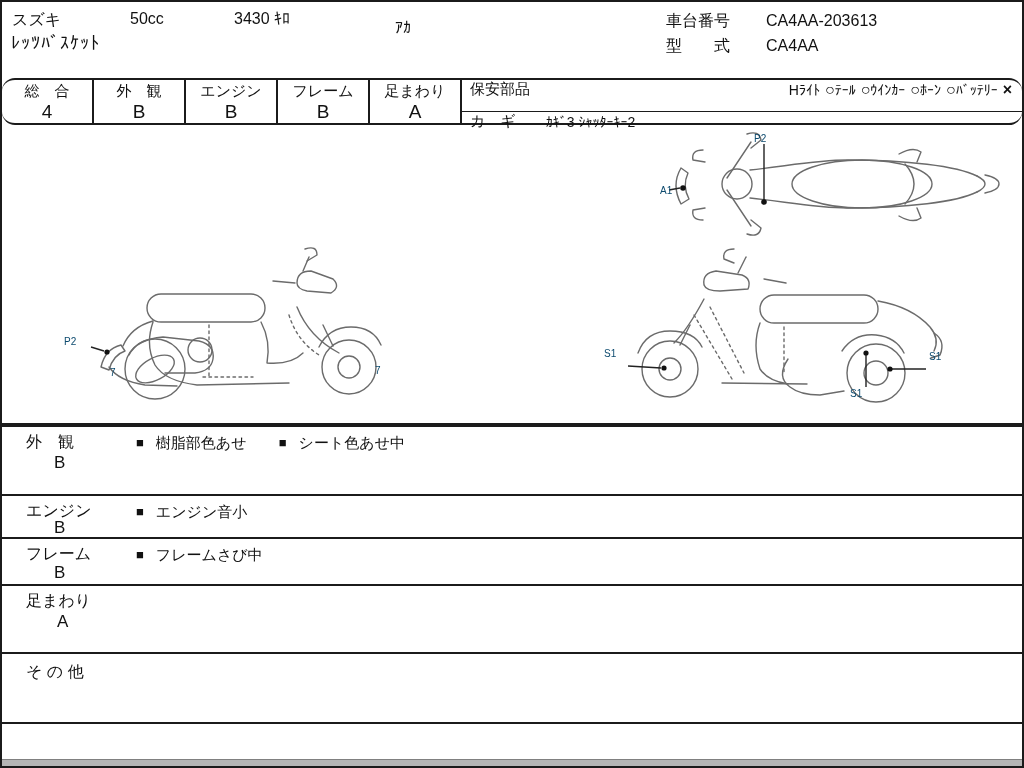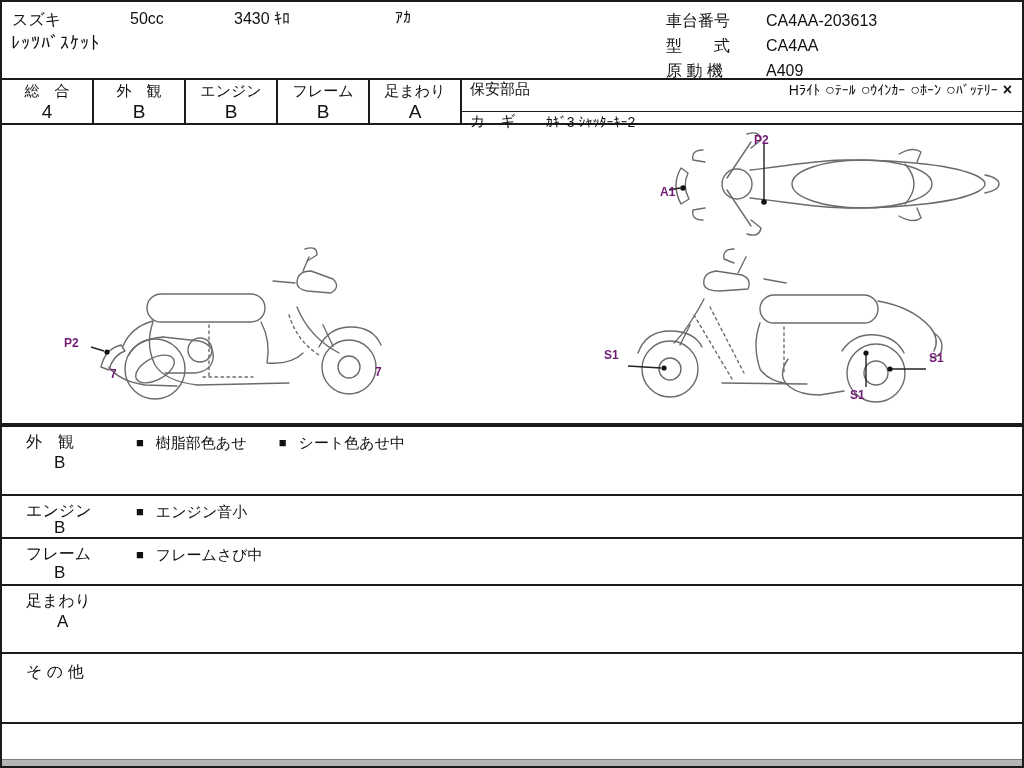--- a/index.html
+++ b/index.html
@@ -10,74 +10,70 @@
   }
   .abs{position:absolute;}
   
   .htxt{font-size:16px;white-space:nowrap;}
   .hmodel{font-size:18px;letter-spacing:1px;}
   .hright{position:absolute;left:664px;top:6px;font-size:16px;}
   .hrow{display:flex;height:25px;line-height:25px;}
   .hlabel{width:100px;white-space:pre;}
   
   .graderow{position:absolute;left:0;right:0;top:76px;height:47px;display:flex;
-    border-top:2px solid #1b1b1b;border-bottom:2px solid #1b1b1b;box-sizing:border-box;}
+    border-top:2px solid #1b1b1b;border-bottom:2px solid #1b1b1b;box-sizing:border-box;border-radius:13px;}
   .gcell{width:92px;border-right:2px solid #1b1b1b;box-sizing:border-box;text-align:center;padding-top:1px;}
   .glabel{font-size:15px;line-height:20px;white-space:pre;}
   .gvalue{font-size:19px;line-height:21px;}
   .safety{flex:1;display:flex;flex-direction:column;}
   .srow1{flex:1;display:flex;align-items:center;border-bottom:1px solid #1b1b1b;padding:0 10px 12px 8px;}
   .stitle{font-size:15px;margin-right:12px;white-space:nowrap;}
   .sitems{flex:1;display:flex;justify-content:flex-end;}
   .sitem{display:flex;align-items:center;gap:5px;font-size:14px;white-space:nowrap;}
   .sstatus{font-size:16px;font-weight:bold;}
   .srow2{flex:1;display:flex;align-items:center;padding:0 8px;font-size:15px;text-align:center;}
   .klabel{margin-right:30px;white-space:pre;}
   .kvalue{font-size:14px;}
   
   .diagram{position:absolute;left:0;right:0;top:123px;height:300px;border-bottom:2px solid #1b1b1b;box-sizing:border-box;}
   .draw path,.draw circle,.draw rect,.draw ellipse,.draw line{
     fill:none;stroke:#6b6b6b;stroke-width:1.4;stroke-linecap:round;stroke-linejoin:round;}
   .dash{stroke-dasharray:2.5,3.5;}
   .ptr line{stroke:#222;stroke-width:1.4;}
   .ptr circle{fill:#111;stroke:none;}
-  .dlabel{position:absolute;font-size:12px;font-weight:700;color:#701a75;white-space:nowrap;}
+  .dlabel{position:absolute;font-size:10px;font-weight:400;color:#0c4a6e;white-space:nowrap;}
   
   .sec{position:absolute;left:0;right:0;border-top:2px solid #1b1b1b;box-sizing:border-box;}
   .seclabel{position:absolute;left:24px;top:5px;font-size:16px;white-space:pre;}
   .secgrade{position:absolute;left:52px;top:26px;font-size:17px;}
   .comments{position:absolute;left:134px;top:7px;font-size:15px;white-space:nowrap;}
   .cmt{margin-right:28px;}
   .cmt .bullet{margin-right:12px;font-size:13px;vertical-align:1px;}
   .bstrip{position:absolute;left:0;right:0;top:720px;height:42px;border-top:2px solid #1b1b1b;}
   .graybar{position:absolute;left:0;right:0;bottom:0;height:6px;background:#b5b5b5;border-top:1px solid #808080;}
 </style>
 </head>
 <body>
 
 <div class="sheet">
 
   <span class="abs htxt" style="left:10px;top:8px">スズキ</span>
   <span class="abs htxt" style="left:128px;top:8px">50cc</span>
   <span class="abs htxt" style="left:232px;top:8px">3430 ｷﾛ</span>
-  <span class="abs htxt" style="left:393px;top:7px">ｱｶ</span>
+  <span class="abs htxt" style="left:393px;top:17px">ｱｶ</span>
   <span class="abs hmodel" style="left:9px;top:31px">ﾚｯﾂﾊﾞｽｹｯﾄ</span>
 
   <div class="hright">
     <div class="hrow">
       <span class="hlabel">車台番号</span>
       <span>CA4AA-203613</span>
     </div>
     <div class="hrow">
       <span class="hlabel">型　　式</span>
       <span>CA4AA</span>
-    </div>
-    <div class="hrow">
-      <span class="hlabel">原 動 機</span>
-      <span>A409</span>
     </div>
   </div>
 
   <div class="graderow">
     <div class="gcell">
       <div class="glabel">総　合</div>
       <div class="gvalue">4</div>
     </div>
     <div class="gcell">
       <div class="glabel">外　観</div>

